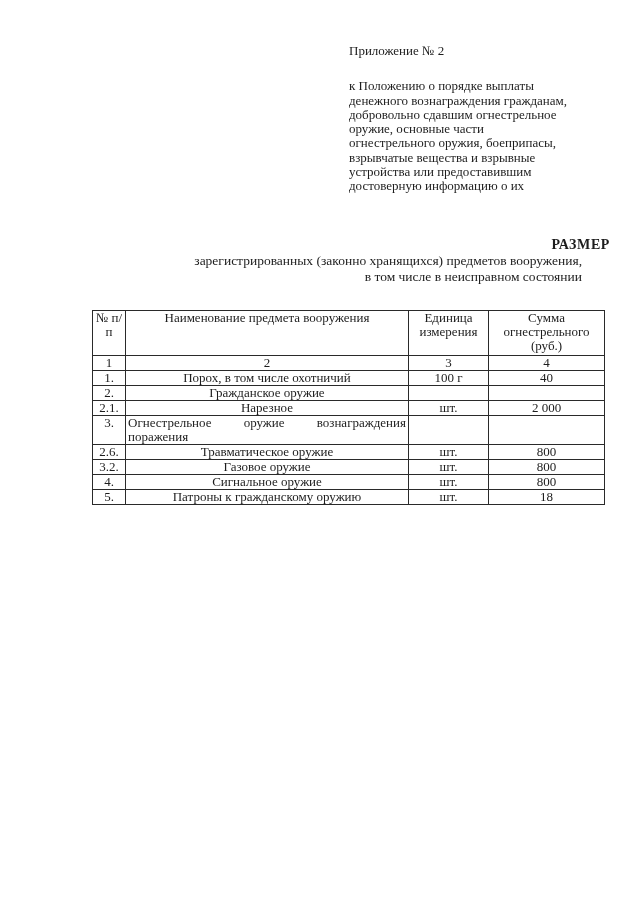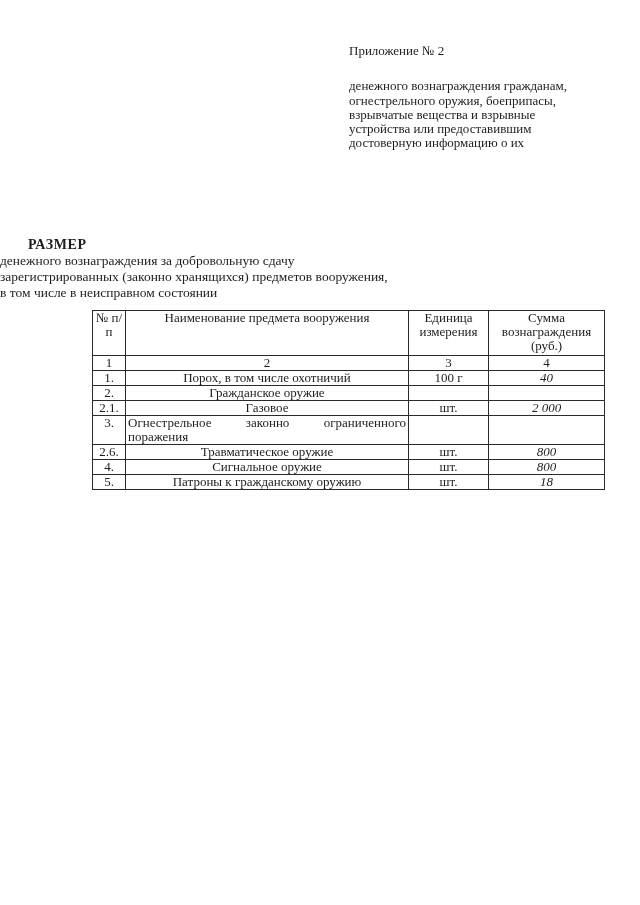--- a/index.html
+++ b/index.html
@@ -31,21 +31,21 @@
     white-space: nowrap;
   }
   .appendix-desc div { white-space: nowrap; }
 
   
   .doc-title {
     position: absolute;
     left: 0;
     top: 237px;
     width: 582px;
-    text-align: left;
+    text-align: right;
     font-size: 13.5px;
     line-height: 16px;
   }
   .doc-title .t-head {
     font-weight: bold;
     font-size: 14px;
     letter-spacing: 0.6px;
     position: relative;
     left: 28px;
     display: inline-block;
@@ -74,59 +74,61 @@
   }
   tr.hdr    { height: 45px; }
   tr.colnums{ height: 15px; }
   tr.r      { height: 15px; }
   tr.r-tall { height: 29px; }
   th.h-cell { text-align: center; padding-top: 1px; }
   td.c-num  { text-align: center; }
   td.c-name { text-align: left; padding-left: 9px; padding-right: 4px; }
   td.c-name.justify { text-align: justify; }
   td.c-unit { text-align: center; font-family: Liberation Serif, serif; }
-  td.c-sum  { text-align: center; font-style: italic; }
+  td.c-sum  { text-align: center; }
   td.c-colnum { text-align: center; }
 </style>
 </head>
 <body>
 
 <div class="page">
 
   <div class="appendix">
     <div class="appendix-label">Приложение № 2</div>
     <div class="appendix-desc">
+      <div>к Положению о порядке выплаты</div>
       <div>денежного вознаграждения гражданам,</div>
+      <div>добровольно сдавшим огнестрельное</div>
+      <div>оружие, основные части</div>
       <div>огнестрельного оружия, боеприпасы,</div>
       <div>взрывчатые вещества и взрывные</div>
       <div>устройства или предоставившим</div>
       <div>достоверную информацию о их</div>
     </div>
   </div>
 
   <div class="doc-title">
     <div><span class="t-head">РАЗМЕР</span></div>
-    <div class="t-line">денежного вознаграждения за добровольную сдачу</div>
     <div class="t-line">зарегистрированных (законно хранящихся) предметов вооружения,</div>
     <div class="t-line">в том числе в неисправном состоянии</div>
   </div>
 
   <table class="reward">
     <colgroup>
       <col style="width:33px">
       <col style="width:283px">
       <col style="width:80px">
       <col style="width:116px">
     </colgroup>
     <thead>
       <tr class="hdr">
         <th class="h-cell">№ п/п</th>
         <th class="h-cell">Наименование предмета вооружения</th>
         <th class="h-cell">Единица измерения</th>
-        <th class="h-cell">Сумма вознаграждения (руб.)</th>
+        <th class="h-cell">Сумма огнестрельного (руб.)</th>
       </tr>
       <tr class="colnums">
         <td class="c-colnum">1</td>
         <td class="c-colnum">2</td>
         <td class="c-colnum">3</td>
         <td class="c-colnum">4</td>
       </tr>
     </thead>
     <tbody>
       <tr class="r">
@@ -136,33 +138,39 @@
         <td class="c-sum">40</td>
       </tr>
       <tr class="r">
         <td class="c-num">2.</td>
         <td class="c-name">Гражданское оружие</td>
         <td class="c-unit"></td>
         <td class="c-sum"></td>
       </tr>
       <tr class="r">
         <td class="c-num">2.1.</td>
-        <td class="c-name">Газовое</td>
+        <td class="c-name">Нарезное</td>
         <td class="c-unit">шт.</td>
         <td class="c-sum">2 000</td>
       </tr>
       <tr class="r-tall">
         <td class="c-num">3.</td>
-        <td class="c-name justify">Огнестрельное законно ограниченного поражения</td>
+        <td class="c-name justify">Огнестрельное оружие вознаграждения поражения</td>
         <td class="c-unit"></td>
         <td class="c-sum"></td>
       </tr>
       <tr class="r">
         <td class="c-num">2.6.</td>
         <td class="c-name">Травматическое оружие</td>
+        <td class="c-unit">шт.</td>
+        <td class="c-sum">800</td>
+      </tr>
+      <tr class="r">
+        <td class="c-num">3.2.</td>
+        <td class="c-name">Газовое оружие</td>
         <td class="c-unit">шт.</td>
         <td class="c-sum">800</td>
       </tr>
       <tr class="r">
         <td class="c-num">4.</td>
         <td class="c-name">Сигнальное оружие</td>
         <td class="c-unit">шт.</td>
         <td class="c-sum">800</td>
       </tr>
       <tr class="r">

